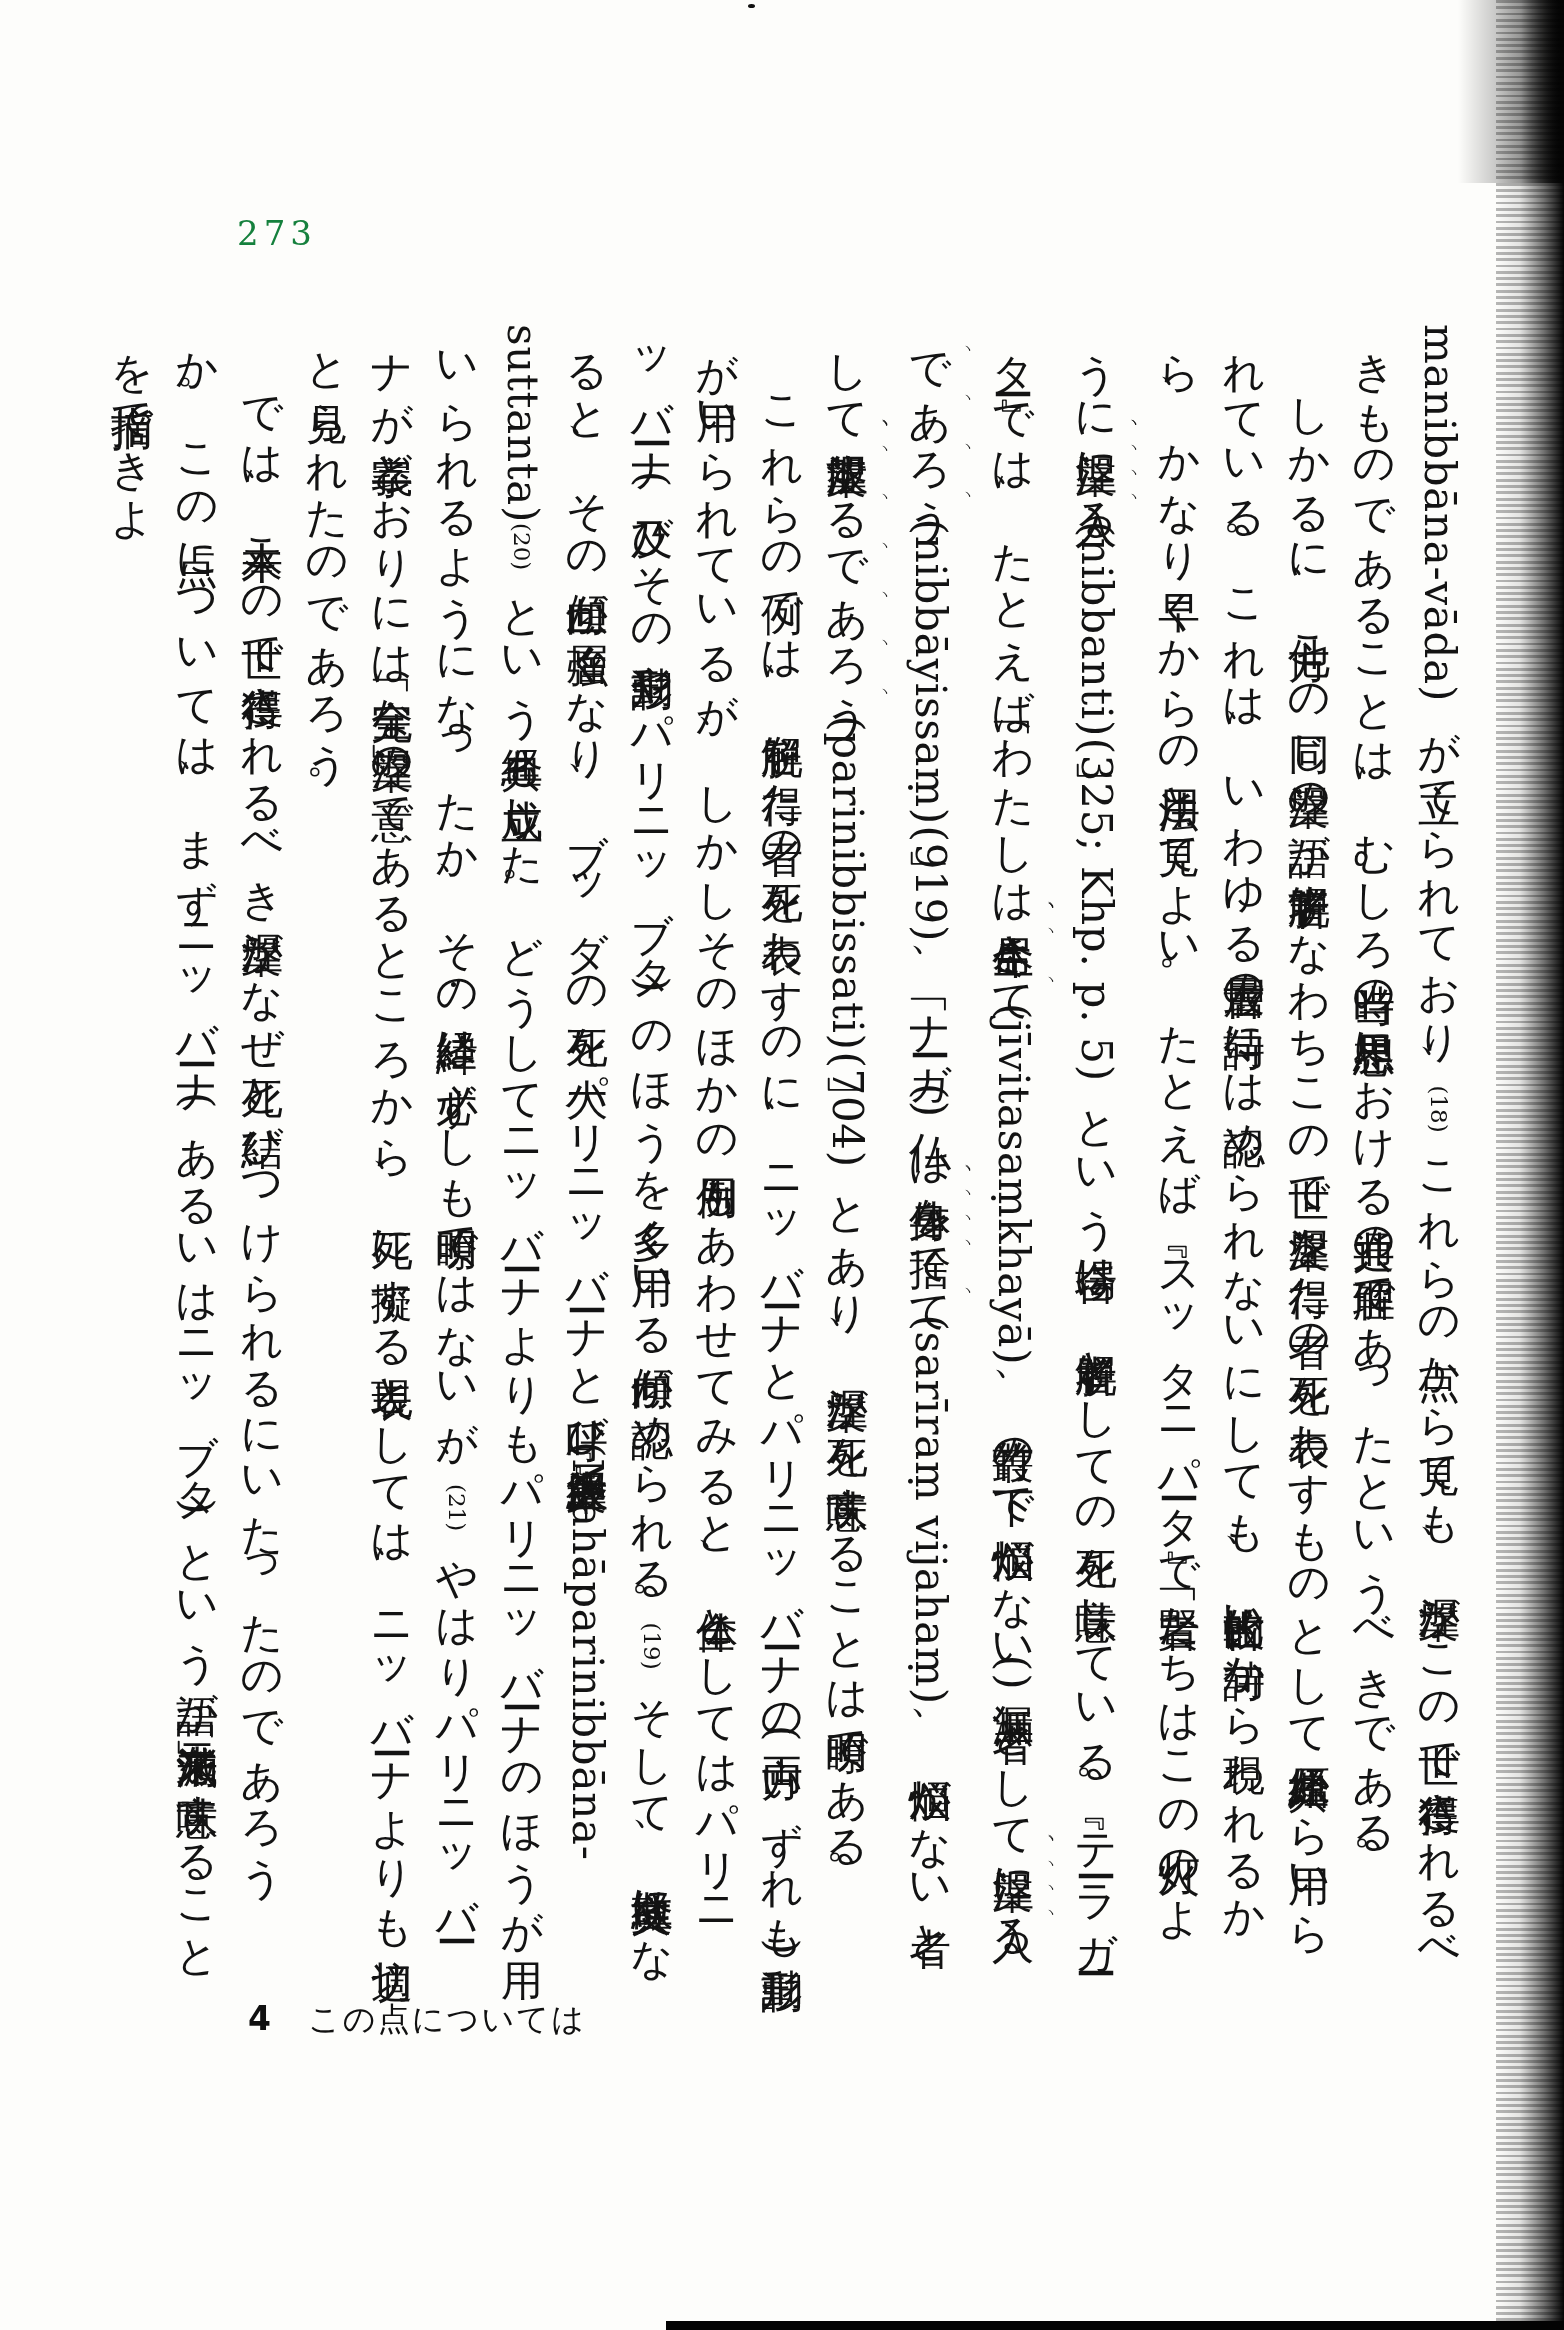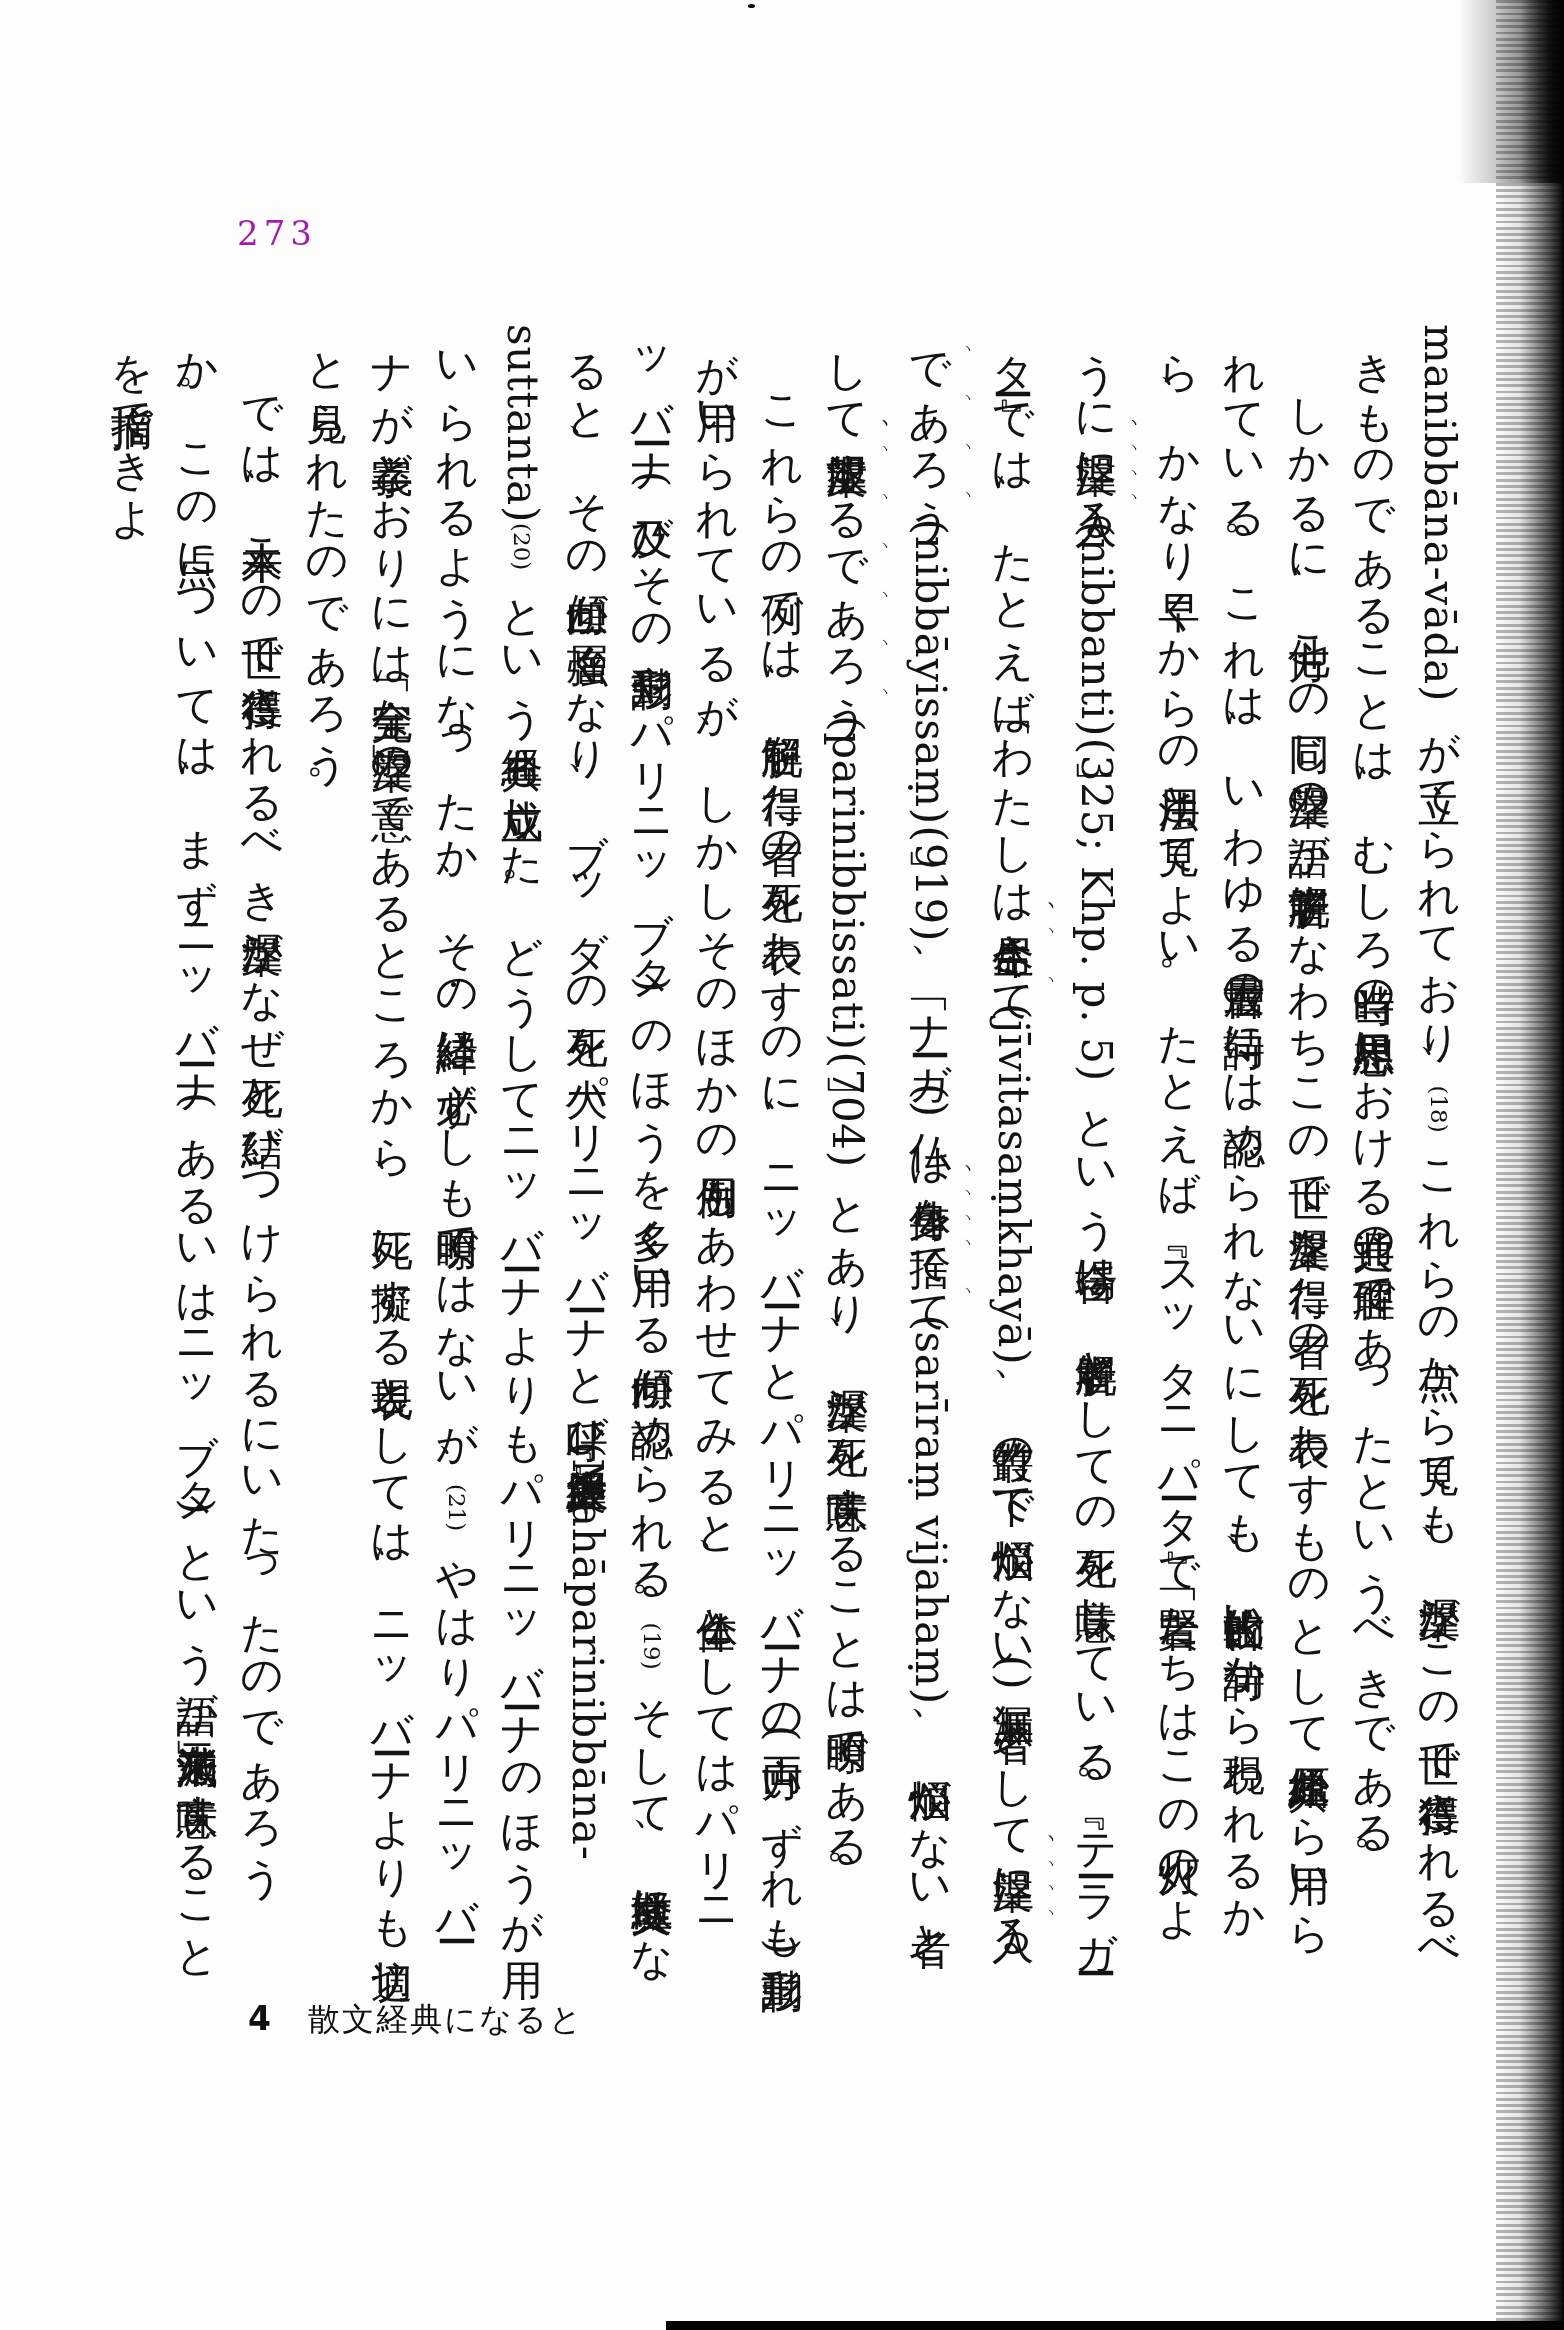--- a/index.html
+++ b/index.html
@@ -23,21 +23,21 @@
     background:linear-gradient(to right, rgba(0,0,0,0) 0%, rgba(0,0,0,0.35) 60%, #000 100%);
   }
   
   .strip-bottom{
     position:absolute;bottom:0;right:0;width:898px;height:9.2px;background:#030303;
   }
   .speck{position:absolute;background:#111;border-radius:50%;}
 
   .page-number{
     position:absolute;left:237px;top:213px;
-    font-size:34px;letter-spacing:5px;color:#a21caf;
+    font-size:34px;letter-spacing:5px;color:#15803d;
   }
 
   .running-head{
     position:absolute;left:248px;top:1998px;color:#101010;white-space:nowrap;
   }
   .running-head .chapter-no{
     font-family:"DejaVu Sans","Liberation Sans",sans-serif;
     font-weight:bold;font-size:33px;margin-right:37px;
   }
   .running-head .chapter-title{
@@ -78,17 +78,17 @@
   <div class="page-number">273</div>
 
   <div class="text-block">
       <p><span>manibbāna-vāda)が立てられており、</span><span class="note">(18)</span><span>これらの点から見ても、涅槃がこの世で獲得されるべきものであることは、むしろ当時の思想界における共通の理解であったというべきである。</span></p>
       <p class="indent"><span>しかるに、他方この同じ涅槃の語が解脱者すなわちこの世で涅槃を得た者の死を表わすものとして原始経典から用いられている。これは、いわゆる最古層の詩句には認められないにしても、比較的古い詩句から現われるから、かなり早くからの用法と見てよい。たとえば、『スッタニパータ』で「賢者たちはこの灯火のように</span><span class="emph">涅槃に入る</span><span>(nibbanti)」(325; Khp. p. 5)という場合は、解脱者としての死を意味している。『テーラガーター』では、たとえば「わたしは</span><span class="emph">生命尽きて</span><span>(jīvitasaṃkhayā)、竹叢の下で煩悩がない(無漏)者として</span><span class="emph">涅槃に入るであろう</span><span>(nibbāyissaṃ)」(919)、「ナーガ(仏)は</span><span class="emph">身体を捨てて</span><span>(sarīraṃ vijahaṃ)、煩悩がない者として</span><span class="emph">般涅槃するであろう</span><span>(parinibbissati)」(704)とあり、涅槃が死を意味することは明瞭である。</span></p>
       <p class="indent"><span>これらの例では、解脱を得た者の死を表わすのに、ニッバーナとパリニッバーナの両方(いずれも動詞形)が用いられているが、しかしそのほかの用例もあわせてみると、全体としてはパリニッバーナ(及びその動詞形やパリニッブタ)のほうを多く用いる傾向が認められる。</span><span class="note">(19)</span><span>そして、散文経典になると、その傾向が一層強くなり、ブッダの死を大パリニッバーナと呼び『大般涅槃経』(Mahāparinibbāna-suttanta)</span><span class="note">(20)</span><span>という経典も成立した。どうしてニッバーナよりもパリニッバーナのほうが用いられるようになったか、その経緯は必ずしも明瞭ではないが、</span><span class="note">(21)</span><span>やはりパリニッバーナが字義どおりには「完全な涅槃」の意であるところから、死に擬する表現としては、ニッバーナよりも適切と見られたのであろう。</span></p>
       <p class="indent"><span>では、本来この世で獲得されるべき涅槃がなぜ死と結びつけられるにいたったのであろうか。この点については、まずニッバーナ(あるいはニッブタ)という語が元来「消滅」を意味することを指摘できよ</span></p>
     </div>
 
   <div class="running-head">
-    <span class="chapter-no">4</span><span class="chapter-title">散文経典になると</span>
+    <span class="chapter-no">4</span><span class="chapter-title">この点については</span>
   </div>
 
 </div>
 
 
 </body></html>

